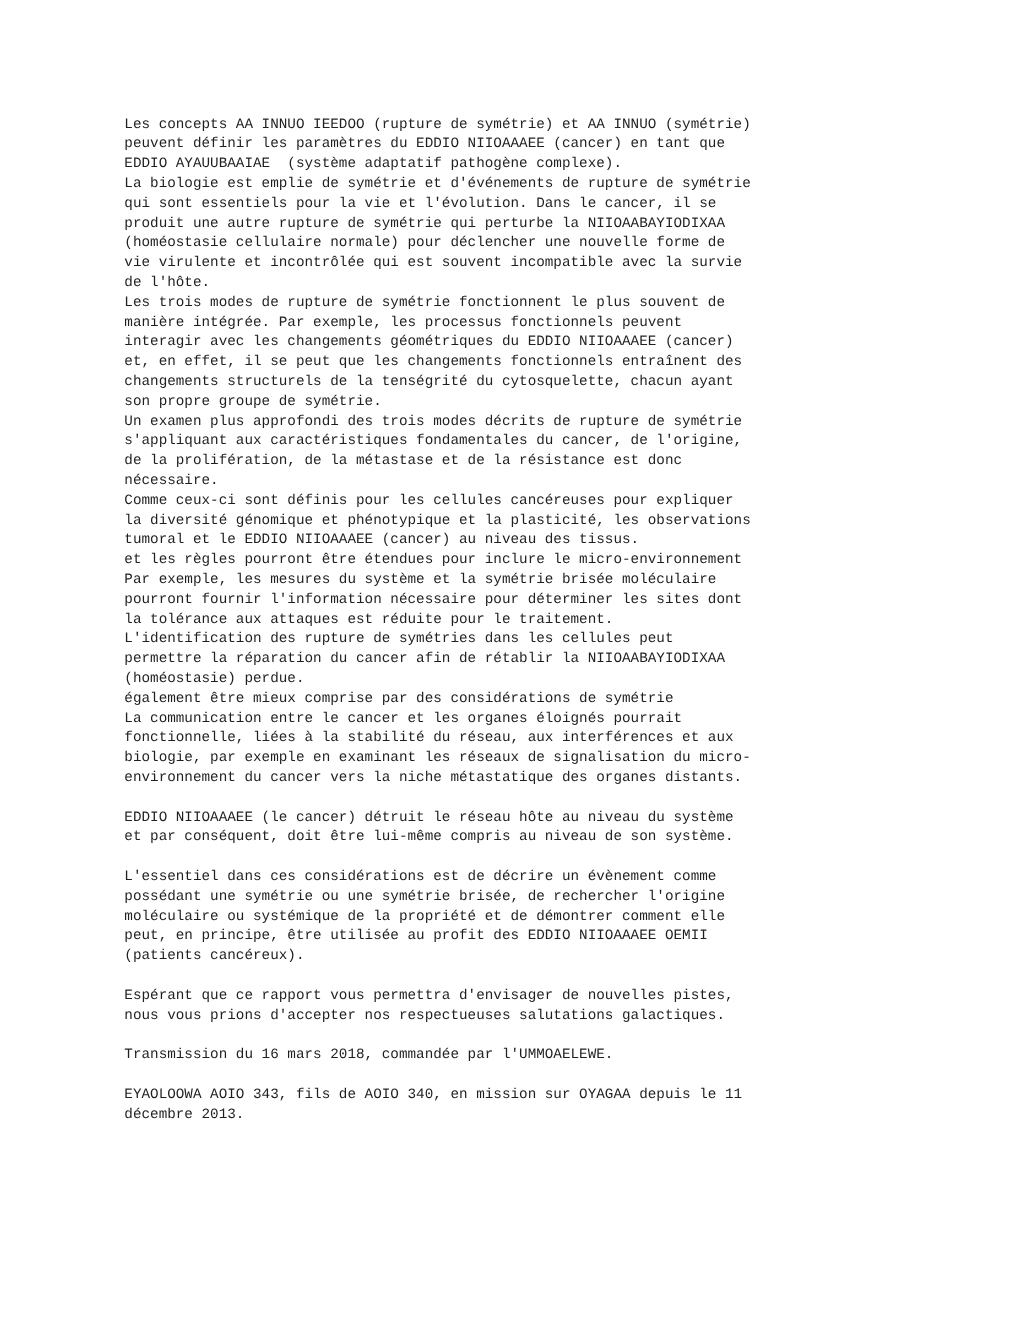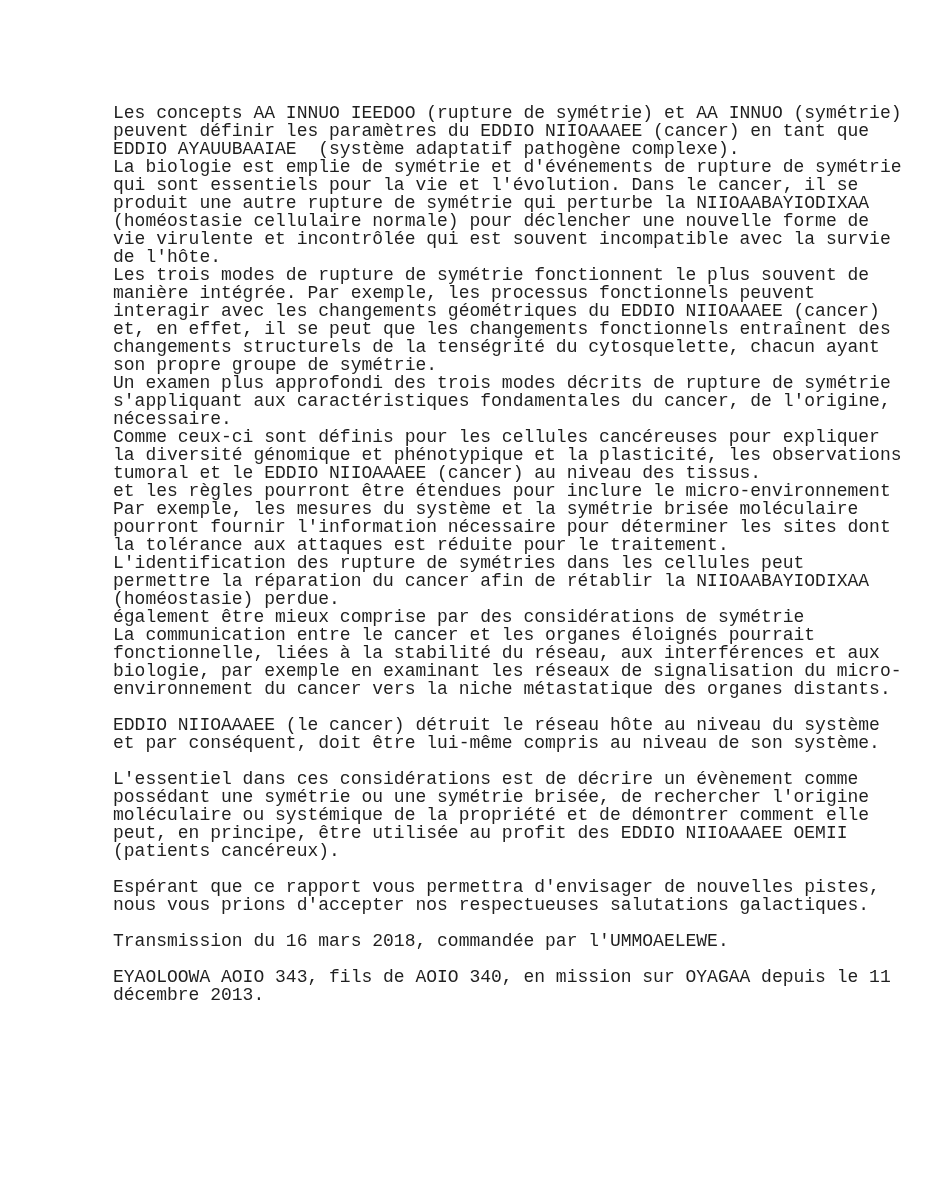--- a/index.html
+++ b/index.html
@@ -18,21 +18,21 @@
     height: 1200px;
     background: #ffffff;
   }
   .doc-text {
     position: absolute;
     left: 113px;
     top: 104px;
   }
   .line {
     font-family: "Liberation Mono", "DejaVu Sans Mono", monospace;
-    font-size: 18px;
+    font-size: 13px;
     line-height: 18px;
     height: 18px;
     white-space: pre;
     color: #1f1f1f;
     letter-spacing: 0px;
   }
 </style>
 </head>
 <body>
 
@@ -48,20 +48,21 @@
       <div class="line">vie virulente et incontrôlée qui est souvent incompatible avec la survie</div>
       <div class="line">de l'hôte.</div>
       <div class="line">Les trois modes de rupture de symétrie fonctionnent le plus souvent de</div>
       <div class="line">manière intégrée. Par exemple, les processus fonctionnels peuvent</div>
       <div class="line">interagir avec les changements géométriques du EDDIO NIIOAAAEE (cancer)</div>
       <div class="line">et, en effet, il se peut que les changements fonctionnels entraînent des</div>
       <div class="line">changements structurels de la tenségrité du cytosquelette, chacun ayant</div>
       <div class="line">son propre groupe de symétrie.</div>
       <div class="line">Un examen plus approfondi des trois modes décrits de rupture de symétrie</div>
       <div class="line">s'appliquant aux caractéristiques fondamentales du cancer, de l'origine,</div>
+      <div class="line">de la prolifération, de la métastase et de la résistance est donc</div>
       <div class="line">nécessaire.</div>
       <div class="line">Comme ceux-ci sont définis pour les cellules cancéreuses pour expliquer</div>
       <div class="line">la diversité génomique et phénotypique et la plasticité, les observations</div>
       <div class="line">tumoral et le EDDIO NIIOAAAEE (cancer) au niveau des tissus.</div>
       <div class="line">et les règles pourront être étendues pour inclure le micro-environnement</div>
       <div class="line">Par exemple, les mesures du système et la symétrie brisée moléculaire</div>
       <div class="line">pourront fournir l'information nécessaire pour déterminer les sites dont</div>
       <div class="line">la tolérance aux attaques est réduite pour le traitement.</div>
       <div class="line">L'identification des rupture de symétries dans les cellules peut</div>
       <div class="line">permettre la réparation du cancer afin de rétablir la NIIOAABAYIODIXAA</div>

